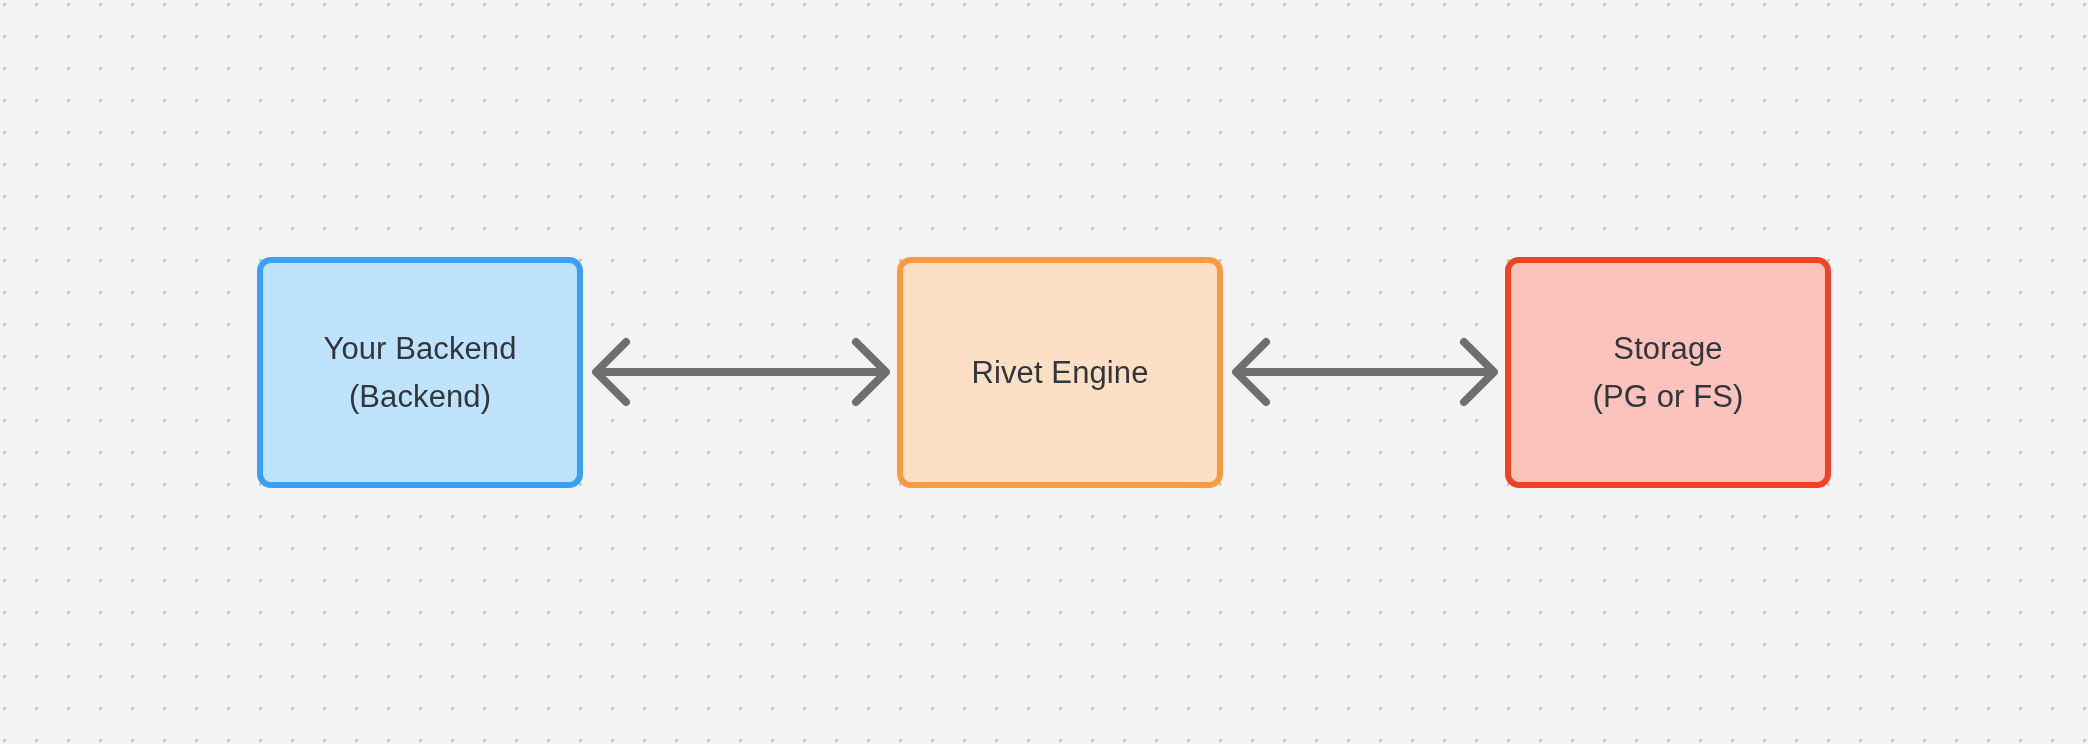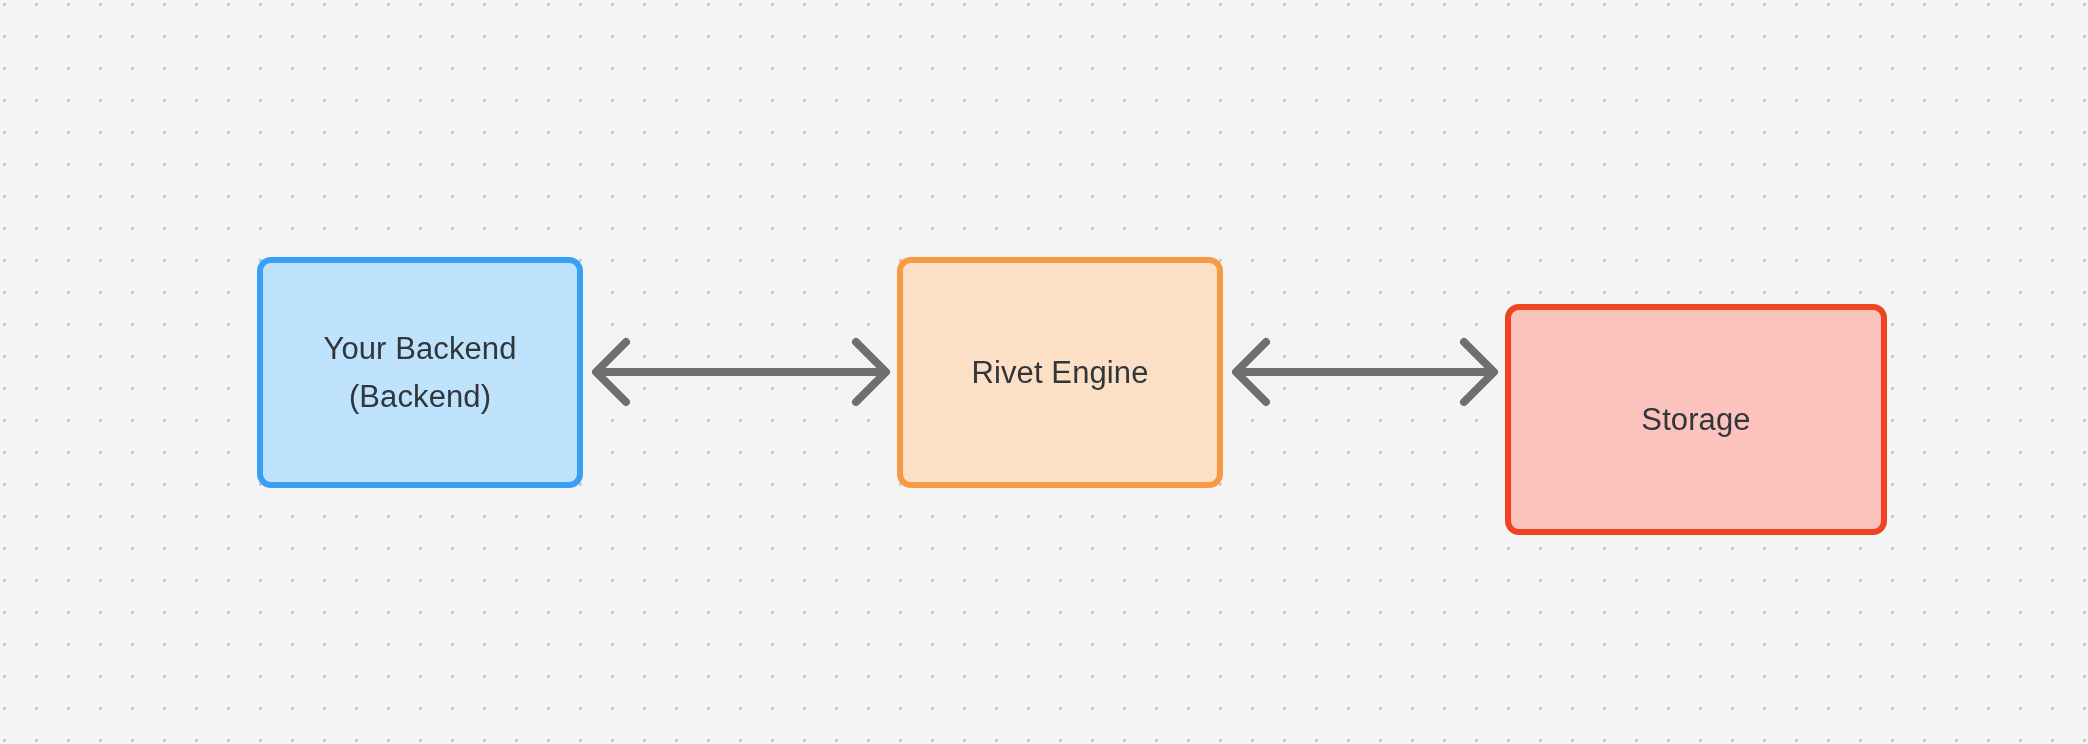--- a/index.html
+++ b/index.html
@@ -55,25 +55,24 @@
     left: 897px;
     top: 257px;
     width: 326px;
     height: 231px;
     background-color: #fce0c5;
     border-color: #f89a43;
   }
   .node-storage {
     left: 1505px;
     top: 257px;
-    width: 382px;
+    width: 326px;
     height: 231px;
     background-color: #fcc3bd;
     border-color: #ee4423;
-    margin-top: 47px;
   }
   .edge {
     position: absolute;
     top: 332px;
     height: 80px;
     overflow: visible;
   }
   .edge-1 { left: 588px; width: 306px; }
   .edge-2 { left: 1228px; width: 274px; }
   .edge svg { display: block; overflow: visible; }
@@ -103,15 +102,16 @@
   <div class="edge edge-2">
     <svg width="274" height="80" viewBox="0 0 274 80" xmlns="http://www.w3.org/2000/svg">
       <line x1="8" y1="40" x2="266" y2="40" stroke="#6f6f6f" stroke-width="8" stroke-linecap="butt"></line>
       <polyline points="38,10 8,40 38,70" fill="none" stroke="#6f6f6f" stroke-width="8" stroke-linecap="round" stroke-linejoin="round"></polyline>
       <polyline points="236,10 266,40 236,70" fill="none" stroke="#6f6f6f" stroke-width="8" stroke-linecap="round" stroke-linejoin="round"></polyline>
     </svg>
   </div>
 
   <div class="node node-storage">
     <div class="node-label">Storage</div>
+    <div class="node-label">(PG or FS)</div>
   </div>
 
 </div>
 
 </body></html>

